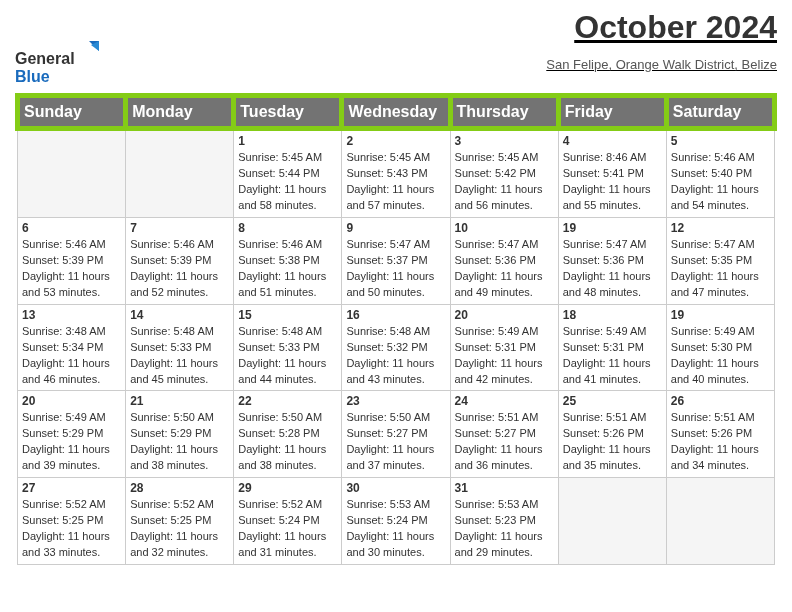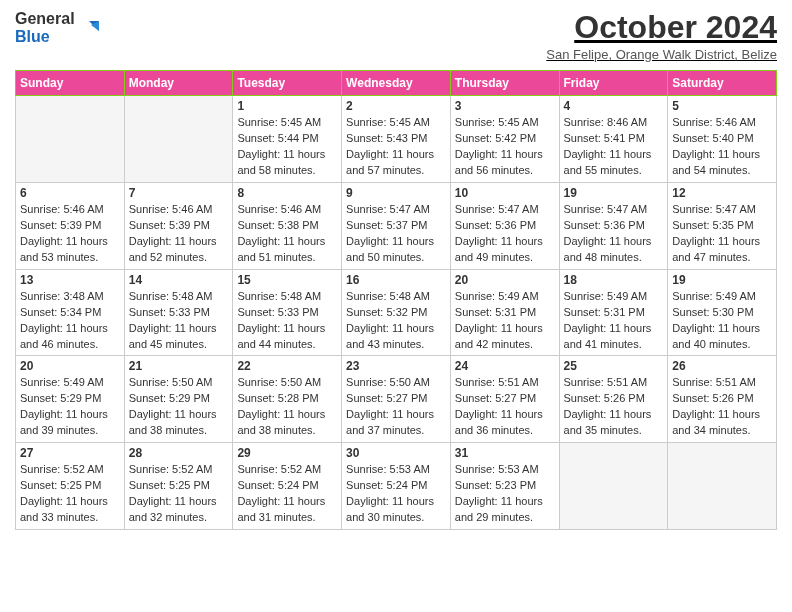--- a/index.html
+++ b/index.html
@@ -33,35 +33,35 @@
     }
     .month-title {
       font-size: 32px;
       font-weight: bold;
       color: #333;
       line-height: 1.1;
     }
     .subtitle {
       font-size: 13px;
       color: #555;
-      margin-top: 2px;
+      margin-top: 12px;
     }
     table {
       width: 100%;
       border-collapse: collapse;
       table-layout: fixed;
     }
     th {
-      background-color: #ec4899;
+      background-color: #737373;
       color: #fff;
-      font-size: 12px;
+      font-size: 16px;
       font-weight: bold;
       padding: 5px 4px;
       text-align: left;
-      border: 1px solid #84cc16;
+      border: 5px solid #84cc16;
     }
     td {
       border: 1px solid #ccc;
       vertical-align: top;
       padding: 3px 4px;
       font-size: 9.5px;
       color: #333;
       height: 80px;
       background: #fff;
     }
@@ -80,21 +80,21 @@
       color: #333;
     }
   </style>
 </head>
 <body>
 
 <div class="page">
   <div class="header">
     <div class="logo">
     <div style="display:flex;align-items:center;gap:2px;">
-      <div style="line-height:1.1;">
+      <div style="line-height:1.1;margin-top:40px;">
         <div style="font-size:16px;font-weight:bold;color:#333;">General</div>
         <div style="font-size:16px;font-weight:bold;color:#1a6bbd;">Blue</div>
       </div>
       <svg width="22" height="22" viewBox="0 0 22 22">
         <polygon points="12,4 22,4 22,14" fill="#1a6bbd"></polygon>
         <polygon points="14,8 22,4 22,14" fill="#2a8ad4"></polygon>
       </svg>
     </div>
   </div>
     <div class="title-block">

